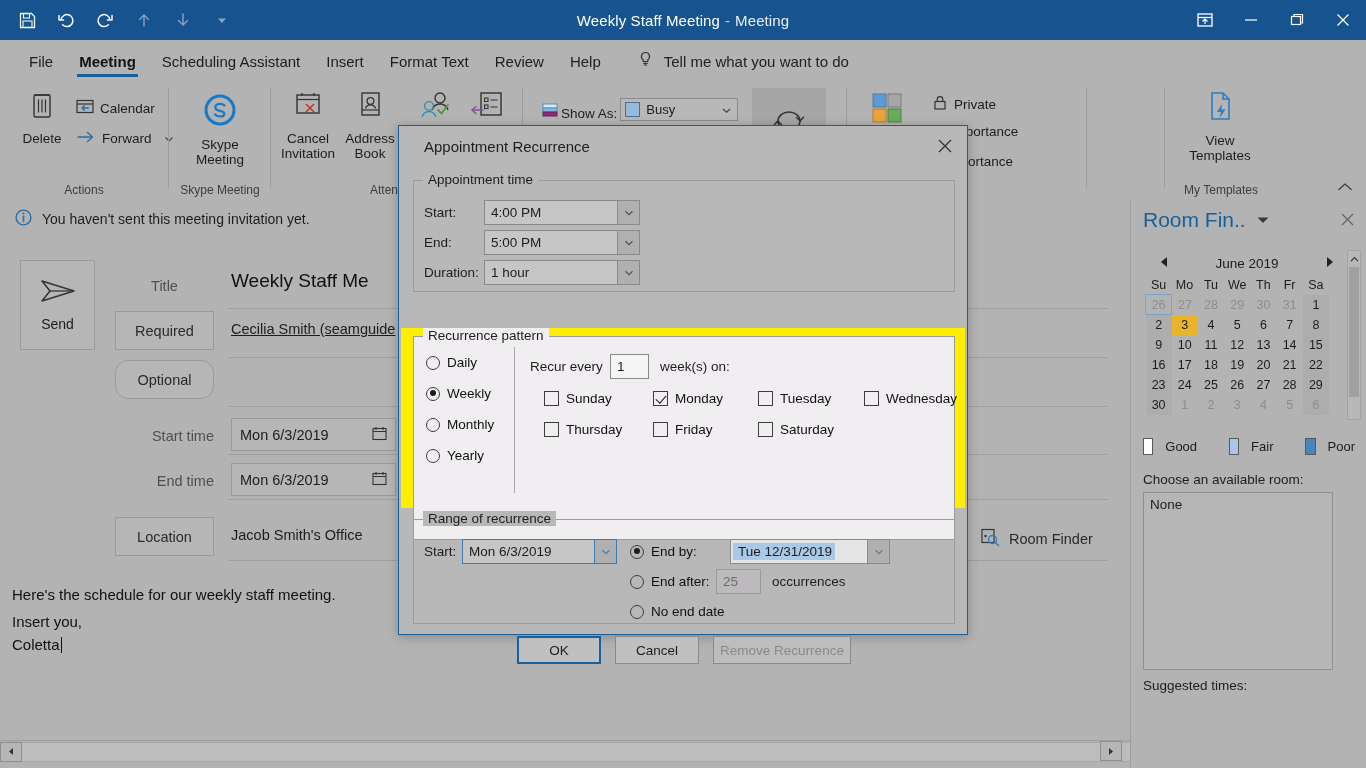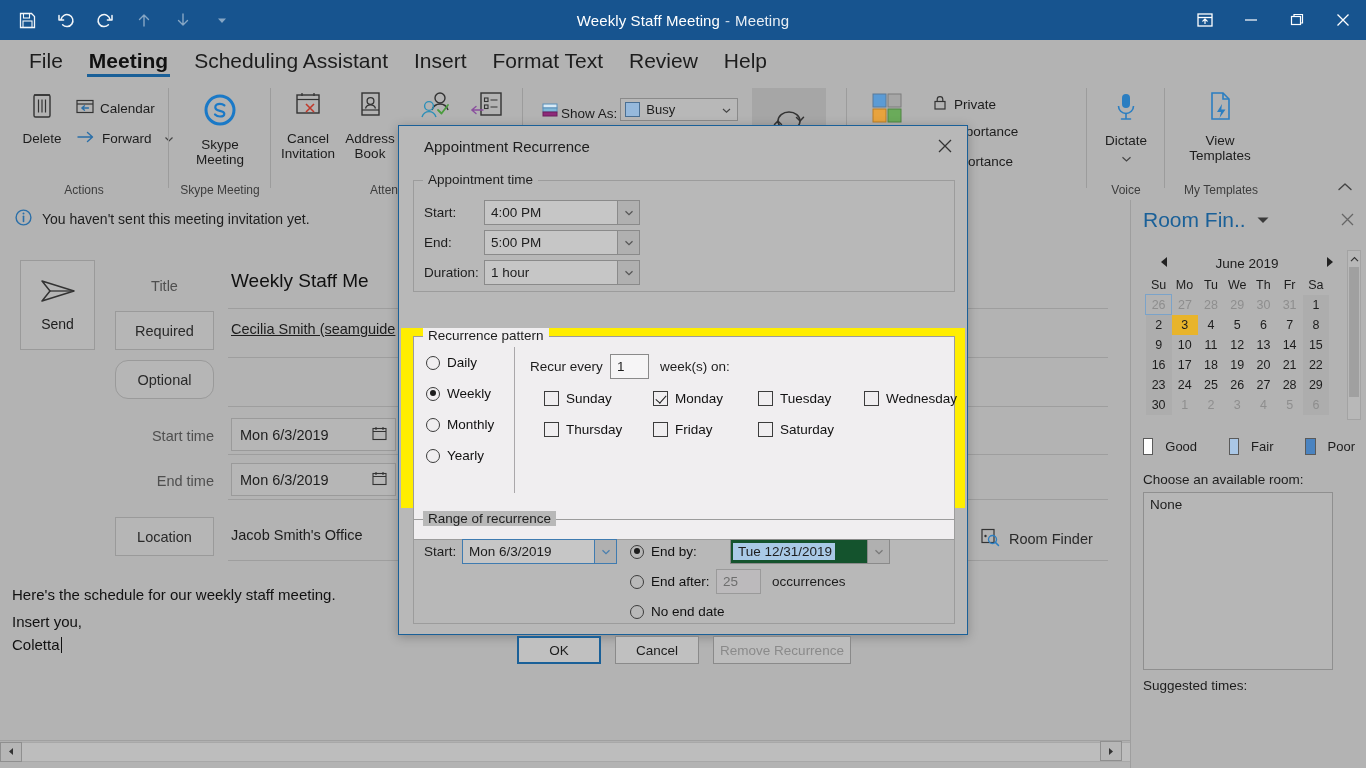--- a/index.html
+++ b/index.html
@@ -34,21 +34,21 @@
   .title-text .sub { opacity: .9; }
   .win-ctrls { position: absolute; top: 0; right: 0; height: 40px; display: flex; align-items: center; }
   .win-btn { width: 46px; height: 40px; display: flex; align-items: center; justify-content: center; }
 
   
   .ribbon-tabs {
     position: absolute; top: 40px; left: 0; width: 1366px; height: 42px;
     background: #b3b3b3; display: flex; align-items: center; padding-left: 16px;
   }
   .rtab {
-    position: relative; font-size: 21px; color: #1d1d1d;
+    position: relative; font-size: 15px; color: #1d1d1d;
     padding: 0 13px; height: 42px; display: flex; align-items: center;
   }
   .rtab.active { font-weight: bold; color: #111; }
   .rtab.active::after {
     content: ""; position: absolute; left: 11px; right: 11px; bottom: 5px;
     height: 3px; background: #1a6098;
   }
   .tellme { display: flex; align-items: center; gap: 9px; margin-left: 22px; font-size: 15px; color: #222; }
 
   .ribbon {
@@ -304,20 +304,29 @@
   </div>
 
   <div class="ribbon-tabs">
     <div class="rtab">File</div>
     <div class="rtab active">Meeting</div>
     <div class="rtab">Scheduling Assistant</div>
     <div class="rtab">Insert</div>
     <div class="rtab">Format Text</div>
     <div class="rtab">Review</div>
     <div class="rtab">Help</div>
+    <div class="tellme">
+      <span>
+        <svg width="19" height="19" viewBox="0 0 19 19">
+            <path d="M9.5 2.5a4 4 0 0 0-2.3 7.3v1.7h4.6V9.8A4 4 0 0 0 9.5 2.5z" fill="none" stroke="#333" stroke-width="1.2"></path>
+            <path d="M7.8 13.3h3.4M8.3 15h2.4" stroke="#333" stroke-width="1.2" stroke-linecap="round"></path>
+          </svg>
+      </span>
+      <span>Tell me what you want to do</span>
+    </div>
   </div>
 
   <div class="ribbon">
 
     <div class="rgroup" style="left:0; width:168px;">
       <div class="bigbtn" style="left:6px; top:8px;">
         <span>
           <svg width="30" height="34" viewBox="0 0 30 34">
               <rect x="7" y="5" width="16" height="22" rx="1.5" fill="none" stroke="#333" stroke-width="1.4"></rect>
               <path d="M11.5 9.5v13M15 9.5v13M18.5 9.5v13" stroke="#333" stroke-width="1.2"></path>
@@ -476,38 +485,20 @@
       <div class="smallbtn" style="left:84px; top:42px;">
         <span>gh Importance</span>
       </div>
       <div class="smallbtn" style="left:84px; top:72px;">
         <span>w Importance</span>
       </div>
       <div class="glabel" style="text-align:left; padding-left:84px;">Tags</div>
     </div>
     <div class="gdiv" style="left:1086px;"></div>
 
-    <div class="rgroup" style="left:1088px; width:76px;">
-      <div class="bigbtn" style="left:2px; top:8px;">
-        <span>
-          <svg width="32" height="36" viewBox="0 0 32 36">
-              <rect x="12" y="4" width="8" height="14" rx="4" fill="#2b7ec1"></rect>
-              <path d="M8.5 16a7.5 7.5 0 0 0 15 0" fill="none" stroke="#2b7ec1" stroke-width="1.6"></path>
-              <path d="M16 23.5v5M11.5 29h9" stroke="#2b7ec1" stroke-width="1.6" stroke-linecap="round"></path>
-            </svg>
-        </span>
-        <span class="lbl">Dictate</span>
-        <span style="margin-top:1px;">
-          <svg width="11" height="8" viewBox="0 0 11 8">
-              <path d="M1.5 2.2L5.5 6l4-3.8" fill="none" stroke="#444" stroke-width="1.2"></path>
-            </svg>
-        </span>
-      </div>
-      <div class="glabel">Voice</div>
-    </div>
     <div class="gdiv" style="left:1164px;"></div>
 
     <div class="rgroup" style="left:1166px; width:110px;">
       <div class="bigbtn" style="left:18px; top:8px;">
         <span>
           <svg width="34" height="36" viewBox="0 0 34 36">
               <path d="M9 3h11l6 6v20H9z" fill="none" stroke="#2b7ec1" stroke-width="1.6"></path>
               <path d="M20 3v6h6" fill="none" stroke="#2b7ec1" stroke-width="1.6"></path>
               <path d="M19 14l-5 8h4l-1.5 6 6-8.5h-4.2z" fill="#2b7ec1"></path>
             </svg>
@@ -862,21 +853,21 @@
             <svg width="10" height="8" viewBox="0 0 10 8">
                 <path d="M1.5 2.2L5 5.6l3.5-3.4" fill="none" stroke="#4a7fae" stroke-width="1.3"></path>
               </svg>
           </span>
         </span>
 
         <span class="radio on" style="left:216px; top:24px;">
           <span class="dot"></span>
           <span>End by:</span>
         </span>
-        <span class="combo" style="left:316px; top:19px; width:160px; background:#14532d;">
+        <span class="combo" style="left:316px; top:19px; width:160px; background:#e5e5e5;">
           <span class="val sel-hl">Tue 12/31/2019</span>
           <span class="drop" style="position:absolute; right:0;">
             <svg width="10" height="8" viewBox="0 0 10 8">
                 <path d="M1.5 2.2L5 5.6l3.5-3.4" fill="none" stroke="#777" stroke-width="1.2"></path>
               </svg>
           </span>
         </span>
 
         <span class="radio" style="left:216px; top:54px;">
           <span class="dot"></span>

